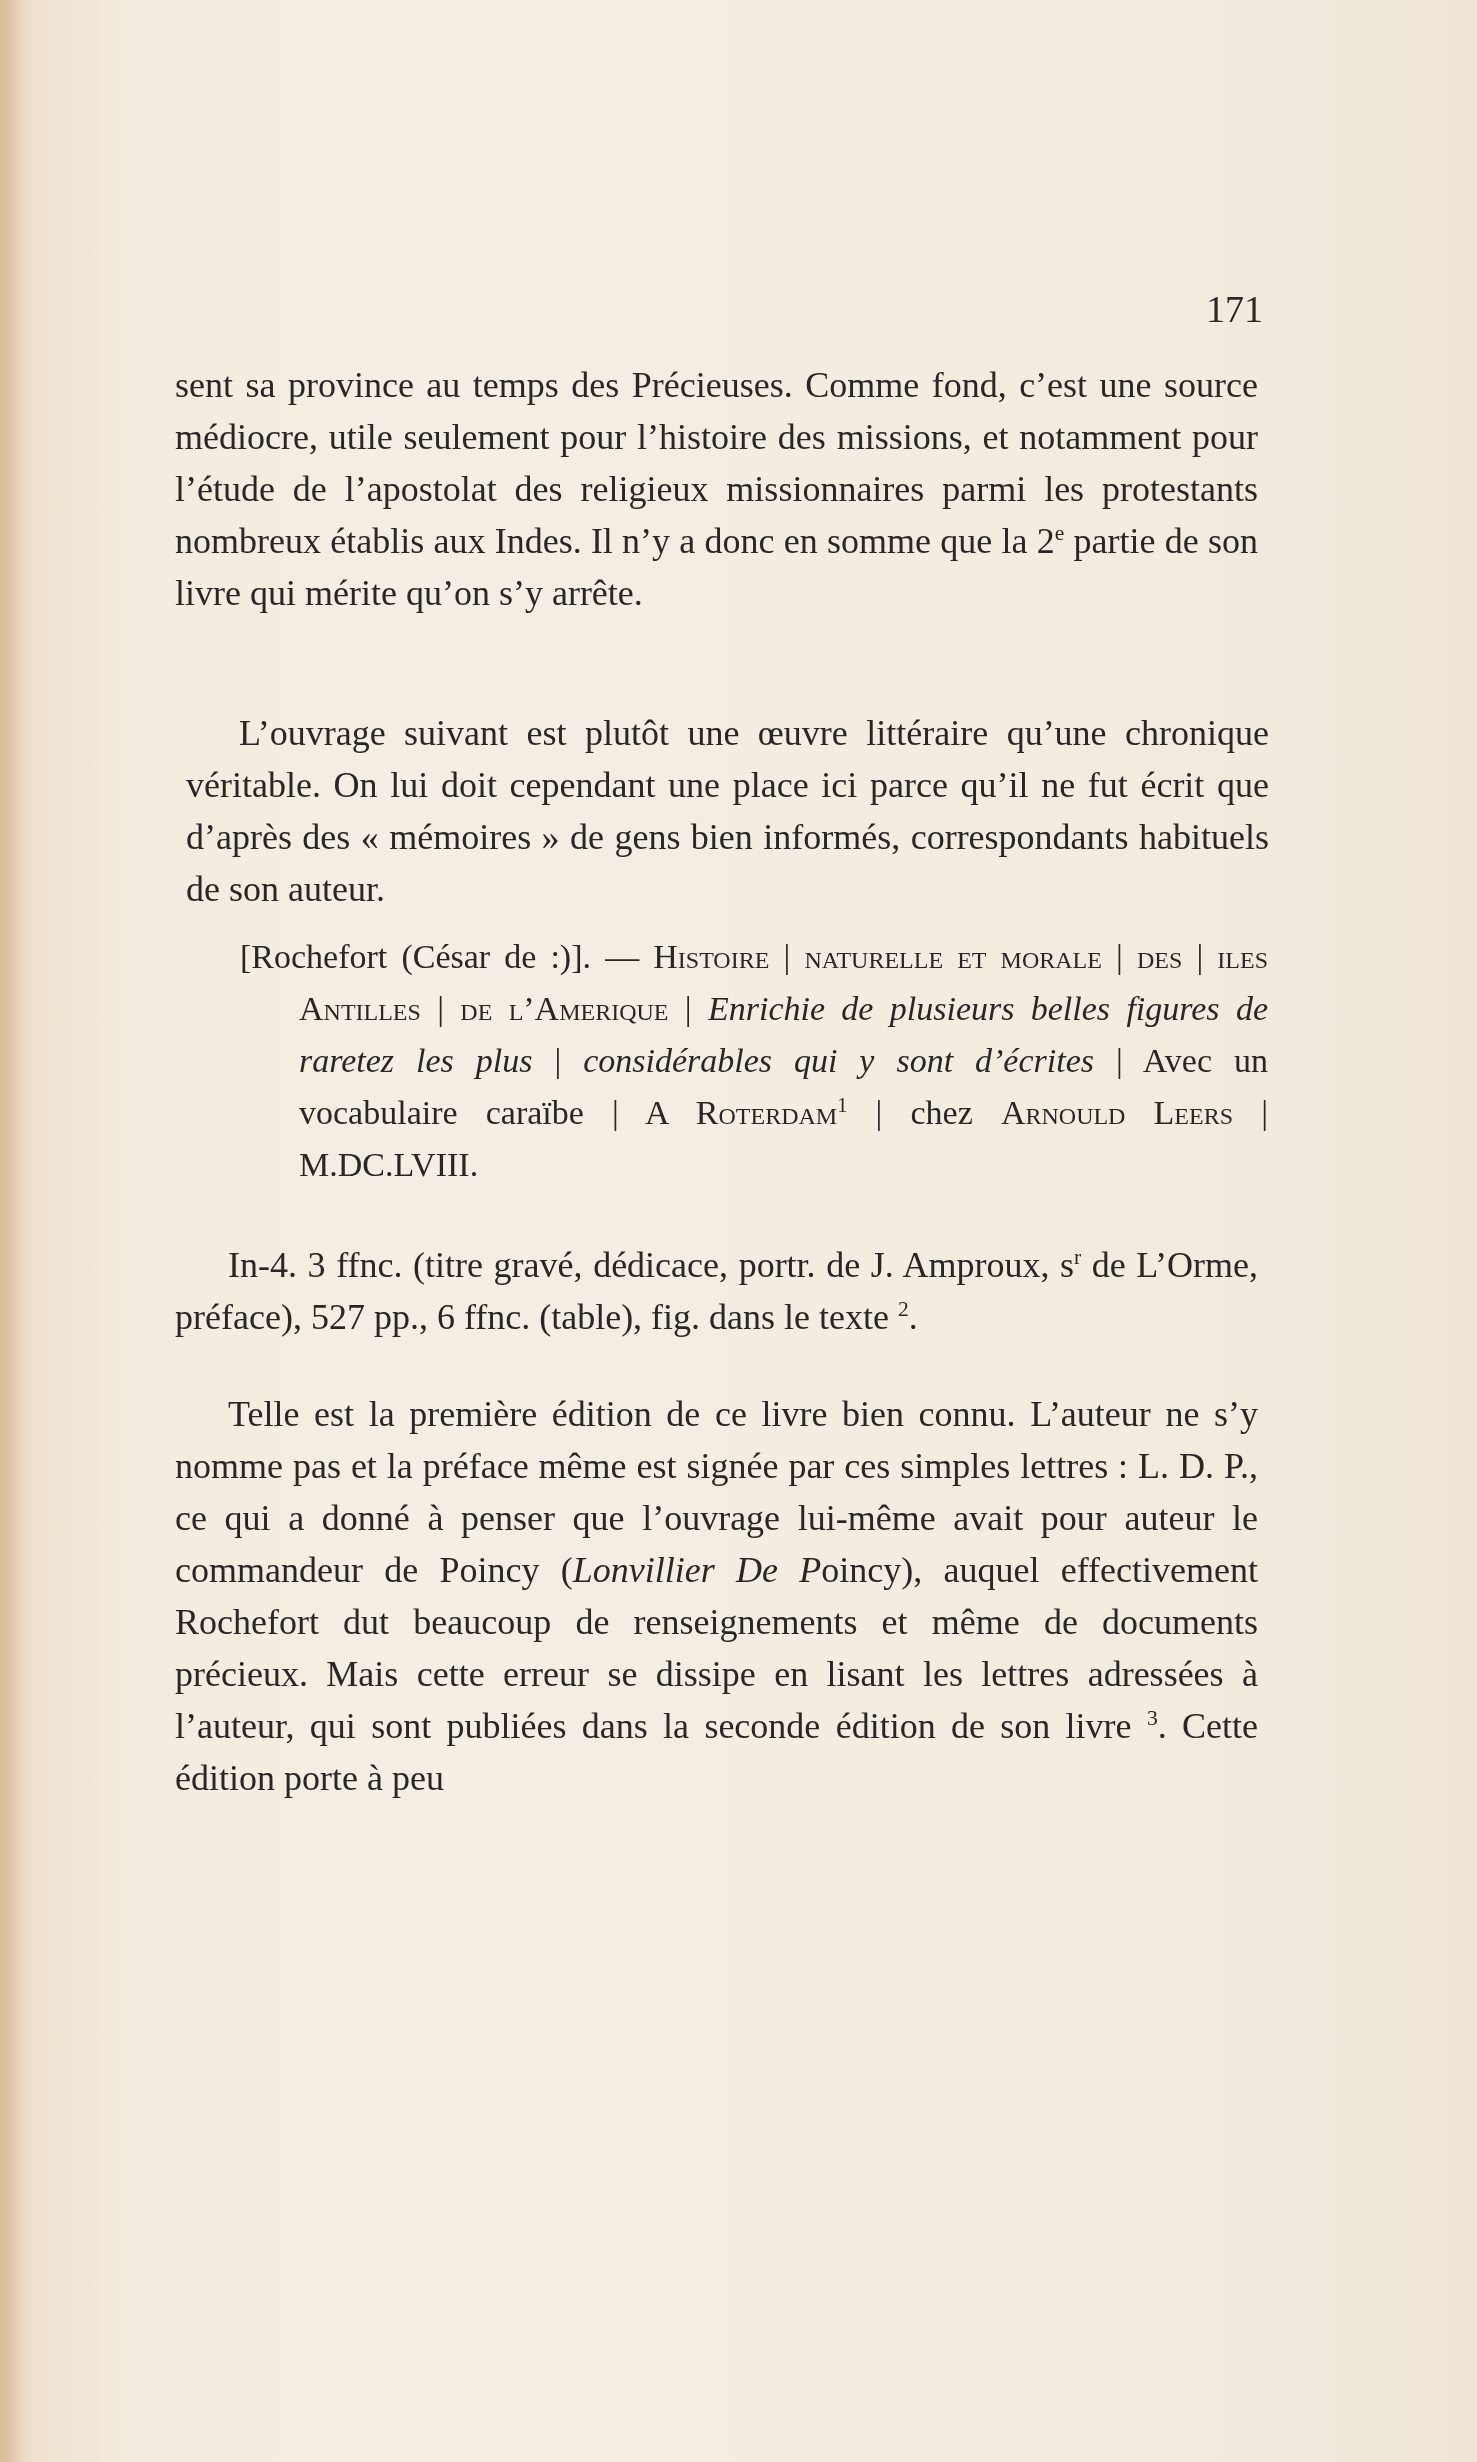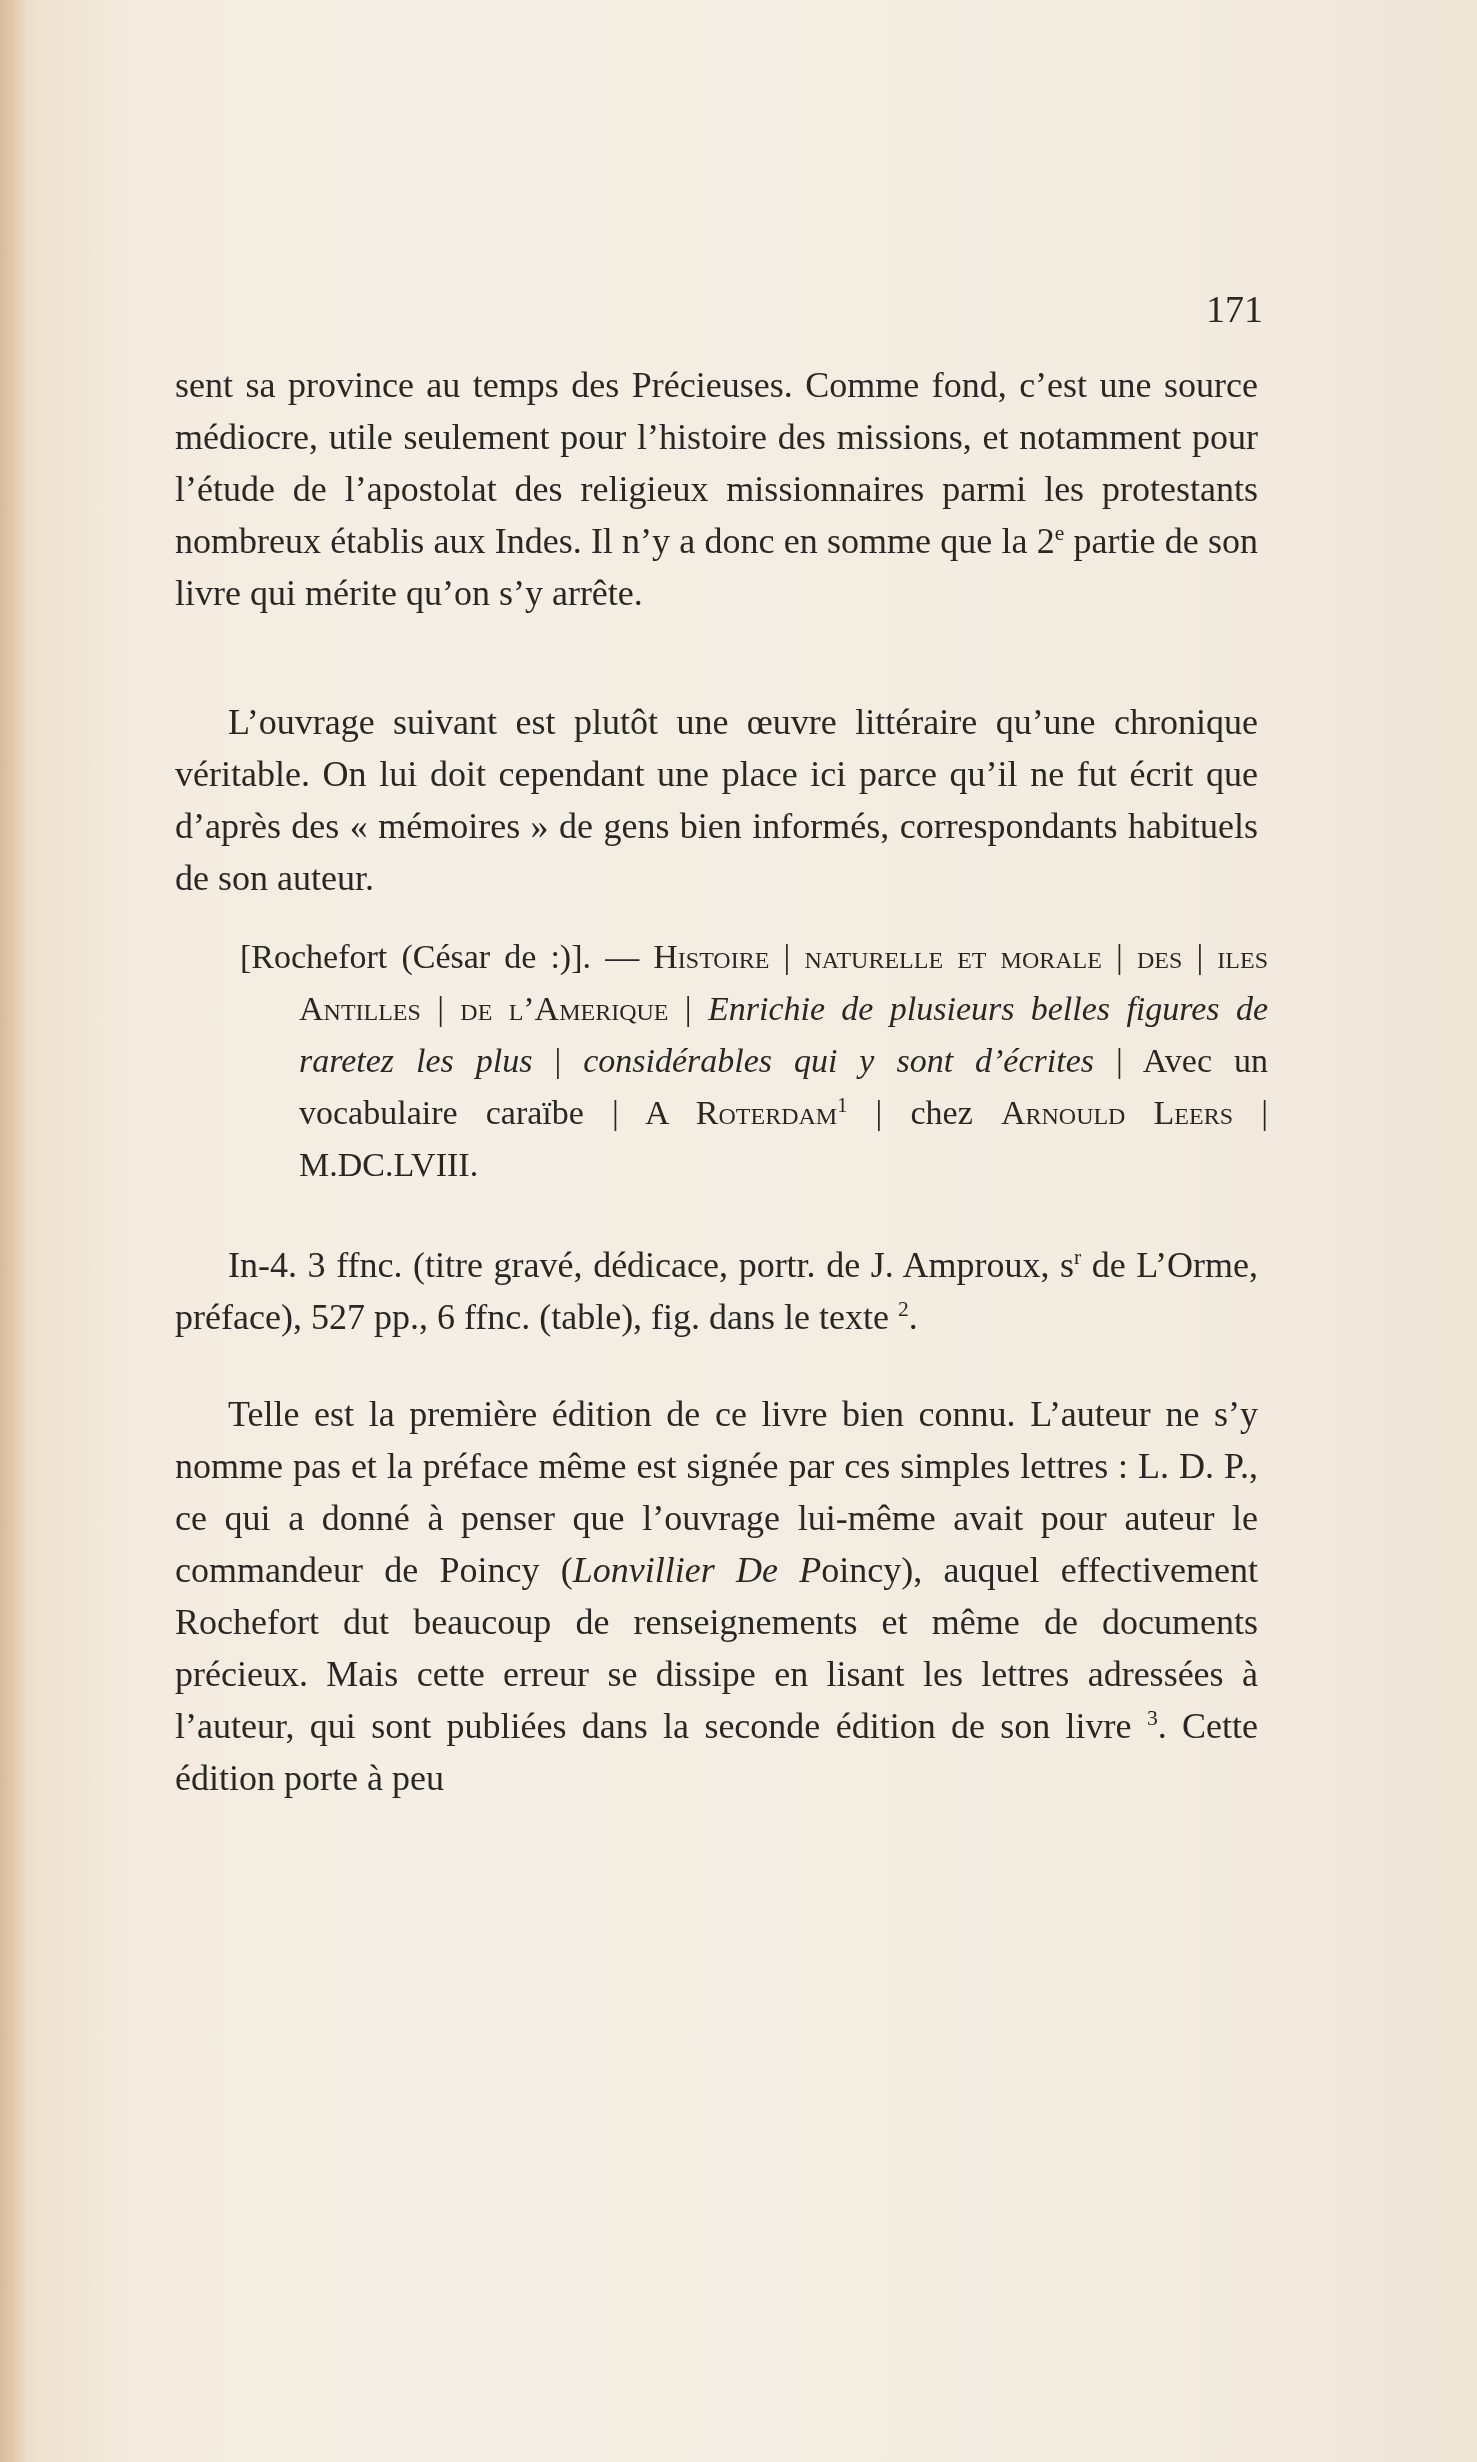--- a/index.html
+++ b/index.html
@@ -40,21 +40,21 @@
 <body>
 
 <div class="edge-left"></div>
 
 <div class="running-head">
   <span class="rh-page">171</span>
 </div>
 
 <p class="para p1" style="margin:0"><span>sent sa province au temps des Précieuses. Comme fond, c’est une source médiocre, utile seulement pour l’histoire des missions, et notamment pour l’étude de l’apostolat des religieux missionnaires parmi les protestants nombreux établis aux Indes. Il n’y a donc en somme que la 2</span><sup>e</sup><span> partie de son livre qui mérite qu’on s’y arrête.</span></p>
 
-<p class="para p2 indent" style="margin:0">L’ouvrage suivant est plutôt une œuvre littéraire qu’une chronique véritable. On lui doit cependant une place ici parce qu’il ne fut écrit que d’après des « mémoires » de gens bien informés, correspondants habituels de son auteur.</p>
+<p class="para p2 indent" style="margin:11px">L’ouvrage suivant est plutôt une œuvre littéraire qu’une chronique véritable. On lui doit cependant une place ici parce qu’il ne fut écrit que d’après des « mémoires » de gens bien informés, correspondants habituels de son auteur.</p>
 
 <p class="bib" style="margin:0"><span>[Rochefort (César de :)]. — </span><span class="sc">Histoire</span><span> | </span><span class="sc">naturelle et morale</span><span> | </span><span class="sc">des</span><span> | </span><span class="sc">iles Antilles</span><span> | </span><span class="sc">de l’Amerique</span><span> | </span><span class="it">Enrichie de plusieurs belles figures de raretez les plus</span><span> | </span><span class="it">considérables qui y sont d’écrites</span><span> | </span><span>Avec un vocabulaire caraïbe</span><span> | </span><span>A </span><span class="sc">Roterdam</span><sup>1</sup><span> | </span><span>chez</span> <span class="sc">Arnould Leers</span><span> | </span><span>M.DC.LVIII.</span></p>
 
 <p class="para p3 indent" style="margin:0"><span>In-4. 3 ffnc. (titre gravé, dédicace, portr. de J. Amproux, s</span><sup>r</sup><span> de L’Orme, préface), 527 pp., 6 ffnc. (table), fig. dans le texte </span><sup>2</sup><span>.</span></p>
 
 <p class="para p4 indent" style="margin:0"><span>Telle est la première édition de ce livre bien connu. L’auteur ne s’y nomme pas et la préface même est signée par ces simples lettres : L. D. P., ce qui a donné à penser que l’ouvrage lui-même avait pour auteur le commandeur de Poincy (</span><span class="it">Lonvillier De P</span><span>oincy), auquel effectivement Rochefort dut beaucoup de renseignements et même de documents précieux. Mais cette erreur se dissipe en lisant les lettres adressées à l’auteur, qui sont publiées dans la seconde édition de son livre </span><sup>3</sup><span>. Cette édition porte à peu</span></p>
 
 <div class="notes">
 </div>
 

